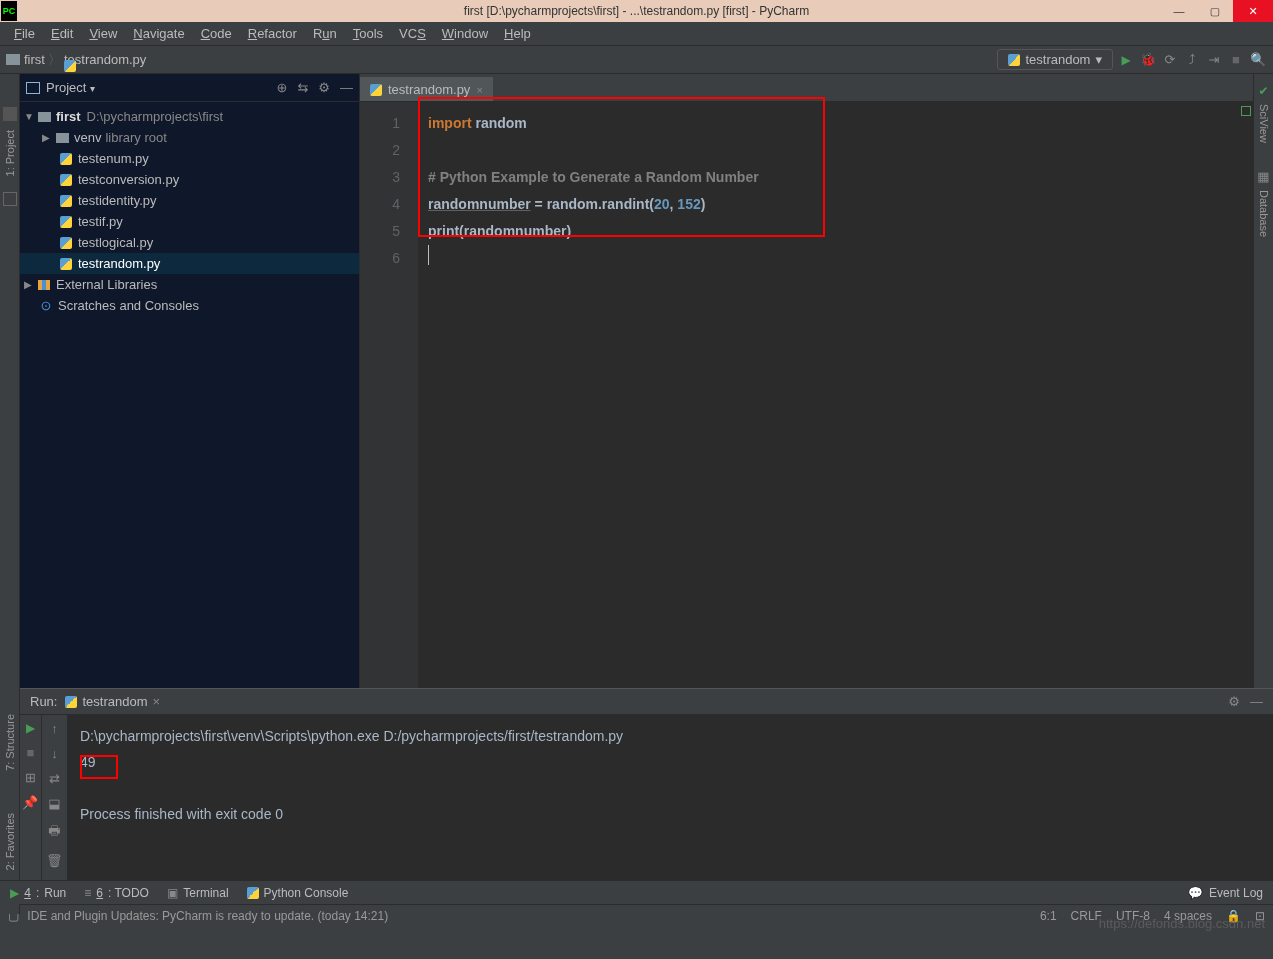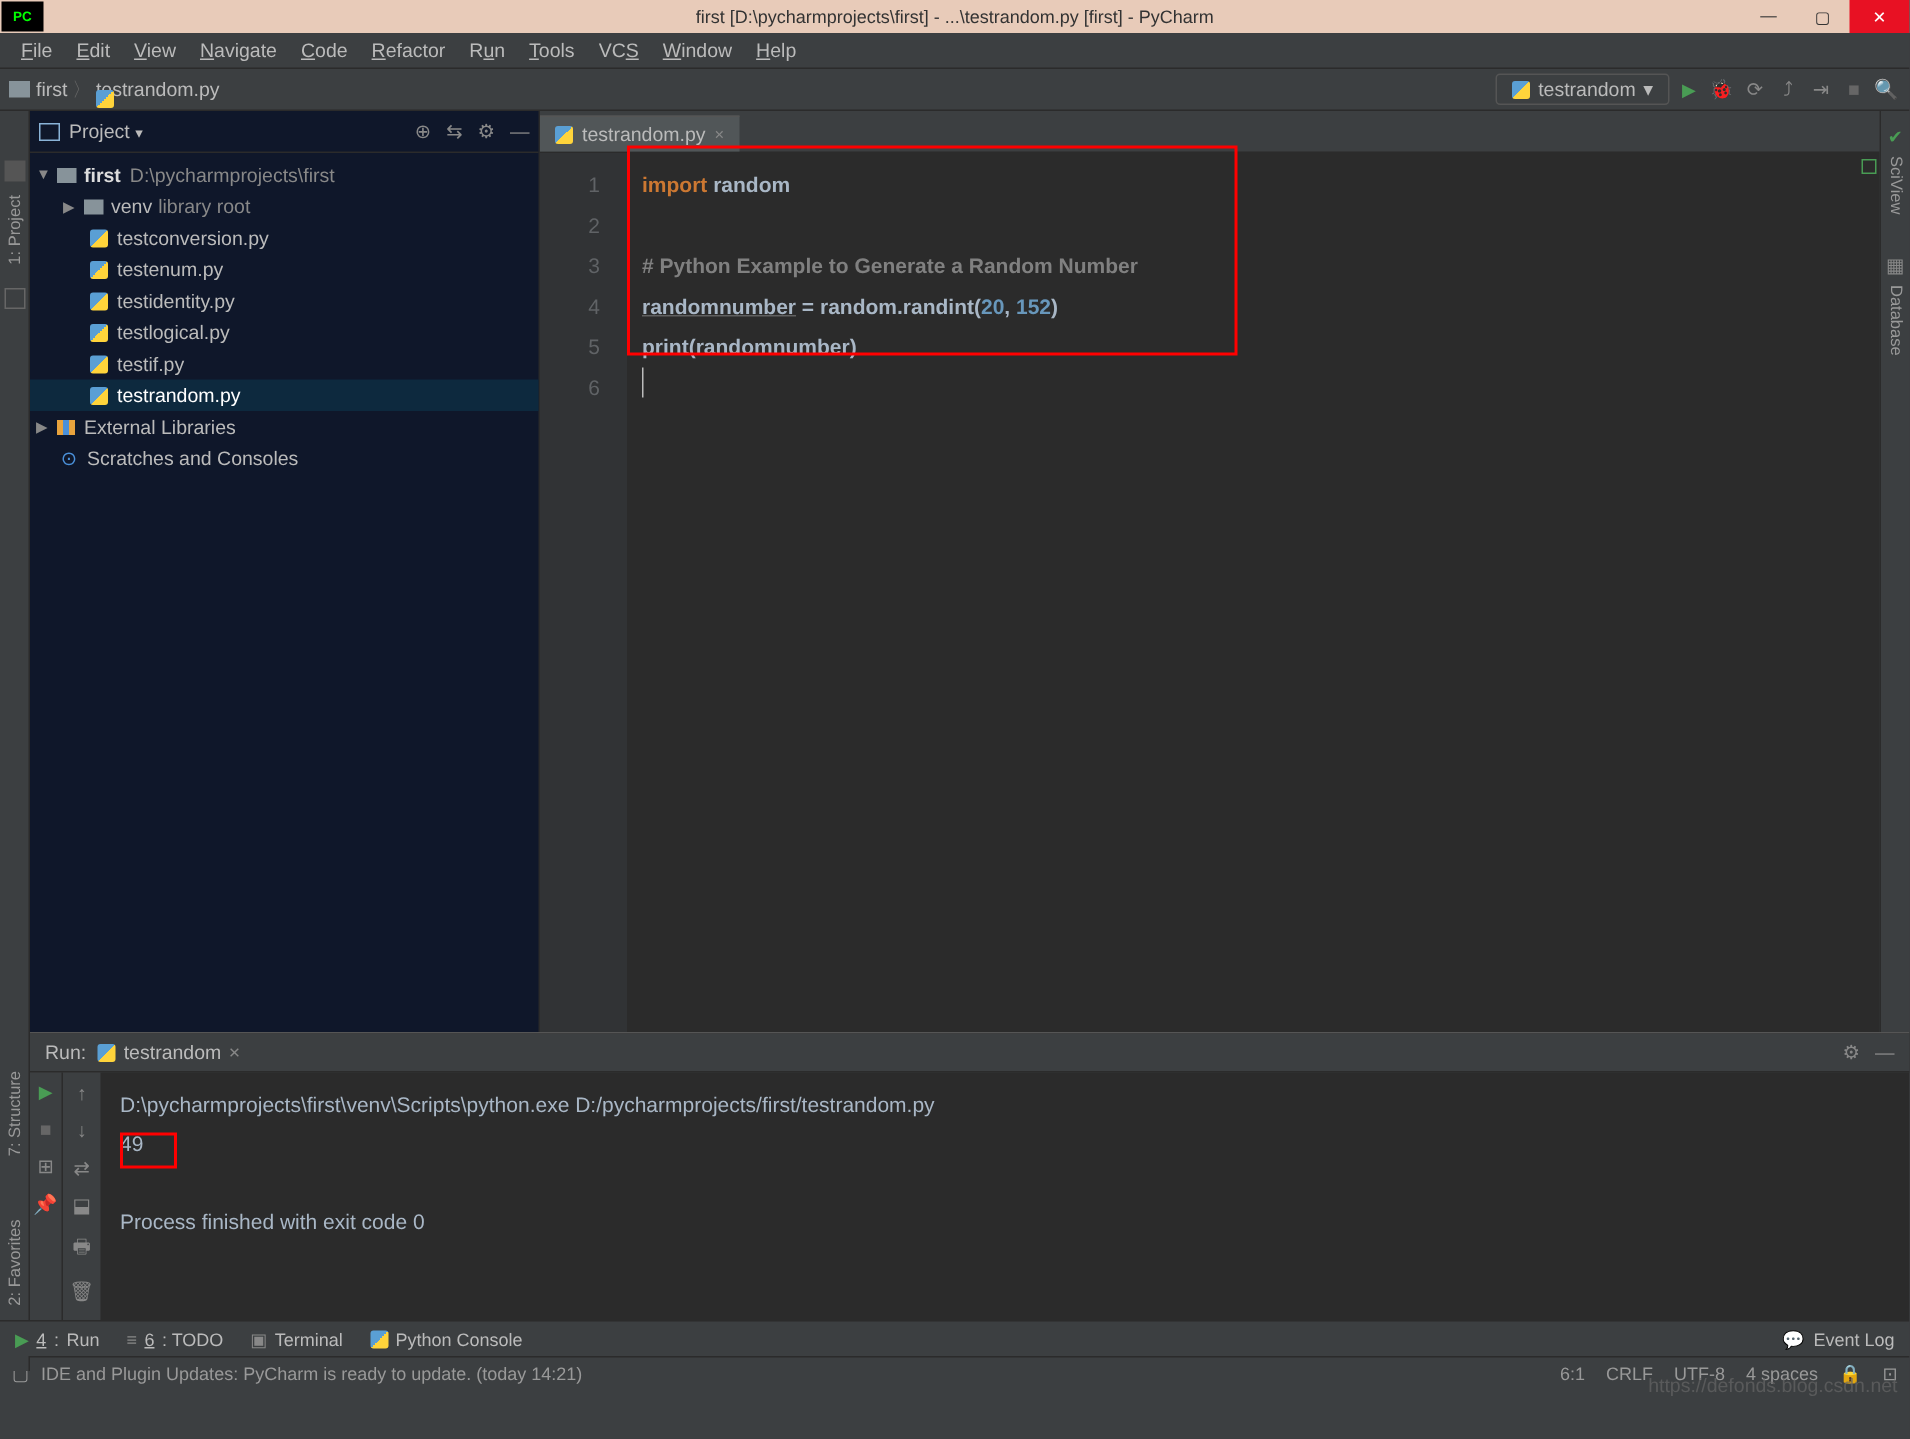--- a/index.html
+++ b/index.html
@@ -1,18 +1,18 @@
 <!DOCTYPE html>
 <html><head>
 <meta charset="utf-8">
 <style>
 * { margin:0; padding:0; box-sizing:border-box; font-family:"Segoe UI",Arial,sans-serif; }
 body { width:1273px; height:959px; background:#3c3f41; color:#bbb; overflow:hidden; font-size:13px; position:relative; }
 .titlebar { height:22px; background:#e8cbb9; display:flex; align-items:center; position:relative; }
-.titlebar .pc-icon { width:28px; height:20px; background:#000; color:#0f0; font-size:9px; font-weight:bold; display:flex; align-items:center; justify-content:center; margin-left:1px; }
+.titlebar .pc-icon { width:16px; height:20px; background:#000; color:#0f0; font-size:9px; font-weight:bold; display:flex; align-items:center; justify-content:center; margin-left:1px; }
 .titlebar .title { position:absolute; left:50%; transform:translateX(-50%); color:#333; font-size:12px; }
 .titlebar .win-controls { position:absolute; right:0; display:flex; height:100%; }
 .titlebar .win-btn { width:36px; display:flex; align-items:center; justify-content:center; color:#333; font-size:11px; }
 .titlebar .win-btn.close { background:#e81123; color:#fff; width:40px; }
 .menubar { height:24px; background:#3c3f41; display:flex; align-items:center; padding-left:6px; border-bottom:1px solid #2b2b2b; }
 .menubar .menu-item { padding:0 8px; color:#bbb; font-size:13px; }
 .menubar .menu-item u { text-decoration:underline; }
 .navbar { height:28px; background:#3c3f41; display:flex; align-items:center; padding:0 6px; border-bottom:1px solid #2b2b2b; }
 .navbar .folder-icon { width:14px; height:11px; background:#87939a; margin-right:4px; display:inline-block; }
 .navbar .bc { color:#bbb; font-size:13px; }
@@ -162,49 +162,49 @@
           </span>
         <span>venv</span>
         <span style="color:#888;margin-left:4px">library root</span>
       </div>
       <div id="file-list">
           <div class="tree-item">
             <span class="indent" style="width:38px"></span>
             <span class="icon">
               <span class="py-file-icon"></span>
             </span>
+            <span>testenum.py</span>
+          </div>
+          <div class="tree-item">
+            <span class="indent" style="width:38px"></span>
+            <span class="icon">
+              <span class="py-file-icon"></span>
+            </span>
             <span>testconversion.py</span>
           </div>
           <div class="tree-item">
             <span class="indent" style="width:38px"></span>
             <span class="icon">
               <span class="py-file-icon"></span>
             </span>
-            <span>testenum.py</span>
-          </div>
-          <div class="tree-item">
-            <span class="indent" style="width:38px"></span>
-            <span class="icon">
-              <span class="py-file-icon"></span>
-            </span>
             <span>testidentity.py</span>
           </div>
           <div class="tree-item">
             <span class="indent" style="width:38px"></span>
             <span class="icon">
               <span class="py-file-icon"></span>
             </span>
+            <span>testif.py</span>
+          </div>
+          <div class="tree-item">
+            <span class="indent" style="width:38px"></span>
+            <span class="icon">
+              <span class="py-file-icon"></span>
+            </span>
             <span>testlogical.py</span>
-          </div>
-          <div class="tree-item">
-            <span class="indent" style="width:38px"></span>
-            <span class="icon">
-              <span class="py-file-icon"></span>
-            </span>
-            <span>testif.py</span>
           </div>
           <div class="tree-item selected">
             <span class="indent" style="width:38px"></span>
             <span class="icon">
               <span class="py-file-icon"></span>
             </span>
             <span>testrandom.py</span>
           </div>
         </div>
       <div class="tree-item">

